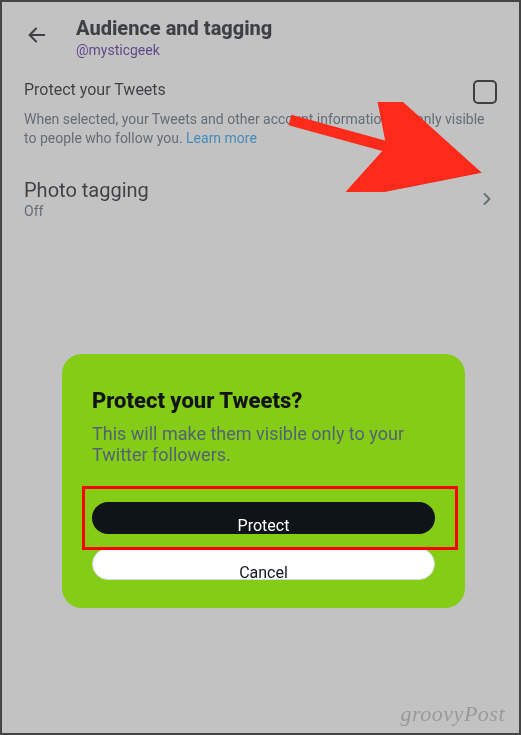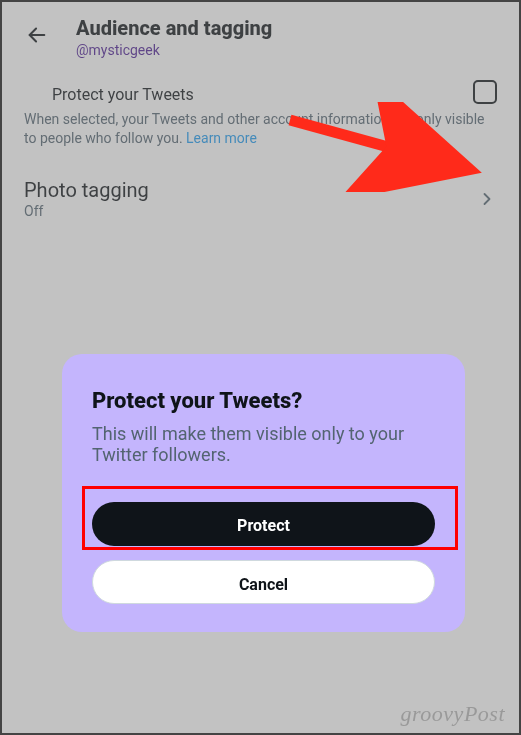--- a/index.html
+++ b/index.html
@@ -56,23 +56,22 @@
       font-size: 15px;
       color: #536471;
       line-height: 20px;
     }
     
     .section {
       padding: 14px 22px 10px 22px;
     }
     .row {
       display: flex;
-      align-items: flex-end;
+      align-items: flex-start;
       justify-content: space-between;
-      margin-left: 28px;
     }
     .row-title {
       font-size: 16px;
       color: #0f1419;
       font-weight: 400;
     }
     .checkbox {
       width: 24px;
       height: 24px;
       border: 2.5px solid #0f1419;
@@ -118,43 +117,43 @@
       position: absolute;
       inset: 0;
       background: rgba(120,120,120,0.45);
     }
     
     .dialog {
       position: absolute;
       left: 60px;
       right: 54px;
       top: 352px;
-      background: #c4b5fd;
+      background: #84cc16;
       border-radius: 20px;
       padding: 34px 30px 28px 30px;
     }
     .dialog-title {
       font-size: 22px;
       font-weight: 800;
       color: #0f1419;
       margin-bottom: 10px;
     }
     .dialog-body {
       font-size: 18px;
       color: #536471;
       line-height: 21px;
       margin-bottom: 37px;
     }
     .btn {
       display: block;
       width: 100%;
-      height: 44px;
+      height: 32px;
       border-radius: 999px;
       font-size: 16px;
-      font-weight: 700;
+      font-weight: 400;
       cursor: pointer;
       text-align: center;
       line-height: 48px;
       margin-bottom: 14px;
     }
     .btn-primary {
       background: #0f1419;
       color: #fff;
       border: none;
     }

